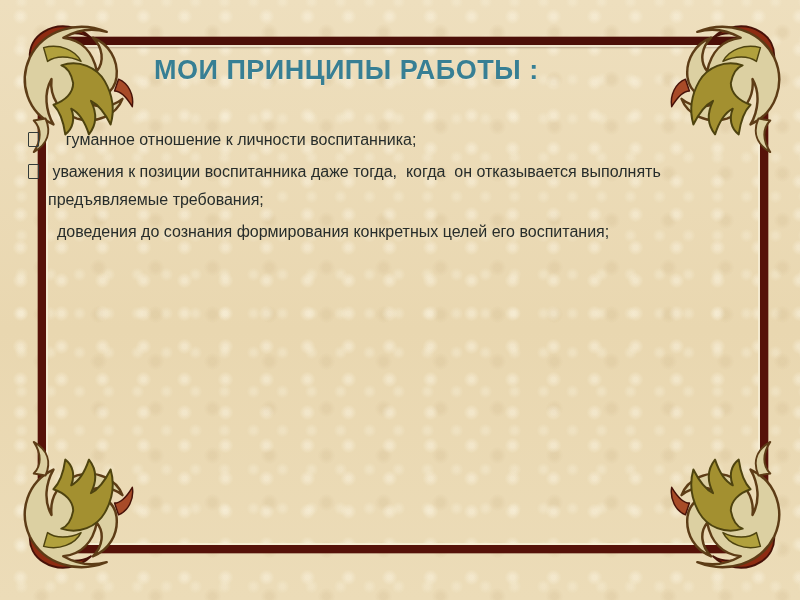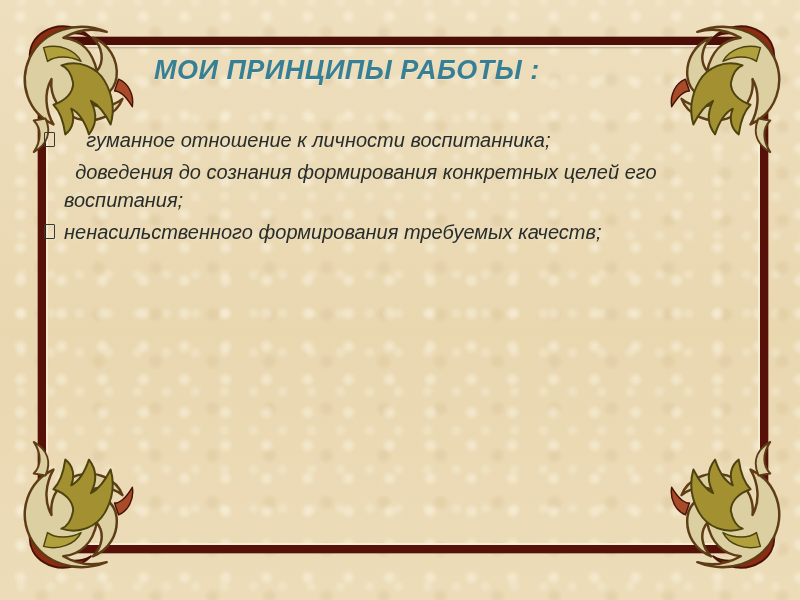--- a/index.html
+++ b/index.html
@@ -10,21 +10,20 @@
   .slide{
     position:relative;width:800px;height:600px;
     background-color:#ead9b4;
     background-image:
       radial-gradient(circle, rgba(252,246,229,.45) 2px, rgba(252,246,229,0) 8px),
       radial-gradient(circle, rgba(213,191,148,.32) 3px, rgba(213,191,148,0) 9px),
       radial-gradient(circle, rgba(246,238,214,.4) 2px, rgba(246,238,214,0) 7px),
       linear-gradient(180deg,#eedfbe 0%,#e9d7b0 55%,#ecdcb8 100%);
     background-size:41px 33px,57px 47px,29px 39px,100% 100%;
     background-position:0 0,13px 9px,7px 21px,0 0;
-    font-style:italic;
   }
   .frame{
     position:absolute;left:38px;top:37px;width:730px;height:516px;
     box-sizing:border-box;
     border:8px solid #561209;
     border-top-color:#4c0f08;
     box-shadow:
       inset 0 0 0 2px rgba(247,238,214,.85),
       0 0 0 1px rgba(92,28,16,.35),
       inset 0 3px 2px rgba(40,8,4,.25);
@@ -36,22 +35,22 @@
   .fl-tr{left:650px;top:20px;transform:scaleX(-1);}
   .fl-bl{left:16px;top:436px;transform:scaleY(-1);}
   .fl-br{left:650px;top:436px;transform:scale(-1,-1);}
   .title{
     position:absolute;left:154px;top:55px;width:520px;
     font-size:27px;font-weight:bold;letter-spacing:.5px;
     color:#377f94;white-space:pre;
     text-shadow:0 1px 0 rgba(255,255,255,.25);
   }
   .content{
-    position:absolute;left:44px;top:126px;width:672px;
-    color:#272d2b;font-size:20px;line-height:28px;
+    position:absolute;left:28px;top:126px;width:672px;
+    color:#272d2b;font-size:16px;line-height:28px;
   }
   .item{display:flex;align-items:flex-start;margin-bottom:4px;}
   .bullet{
     flex:0 0 20px;box-sizing:border-box;
     width:11px;height:15px;max-width:11px;
     border:1.5px solid #333b39;border-radius:1px;
     margin-top:6px;margin-right:9px;
     background:transparent;
   }
   .item.no-bullet .bullet{visibility:hidden;}
@@ -102,27 +101,27 @@
 
   <div class="content">
 
       <div class="item">
         <span class="bullet"></span>
         <span class="txt">    гуманное отношение к личности воспитанника;</span>
       </div>
 
 
 
+      <div class="item">
+        <span class="bullet"></span>
+        <span class="txt"> уважения к позиции воспитанника даже тогда,  когда  он отказывается выполнять предъявляемые требования;</span>
+      </div>
 
 
       <div class="item no-bullet">
         <span class="bullet"></span>
         <span class="txt">  доведения до сознания формирования конкретных целей его воспитания;</span>
       </div>
 
-      <div class="item">
-        <span class="bullet"></span>
-        <span class="txt">ненасильственного формирования требуемых качеств;</span>
-      </div>
 
     </div>
 
 </div>
 
 </body></html>

